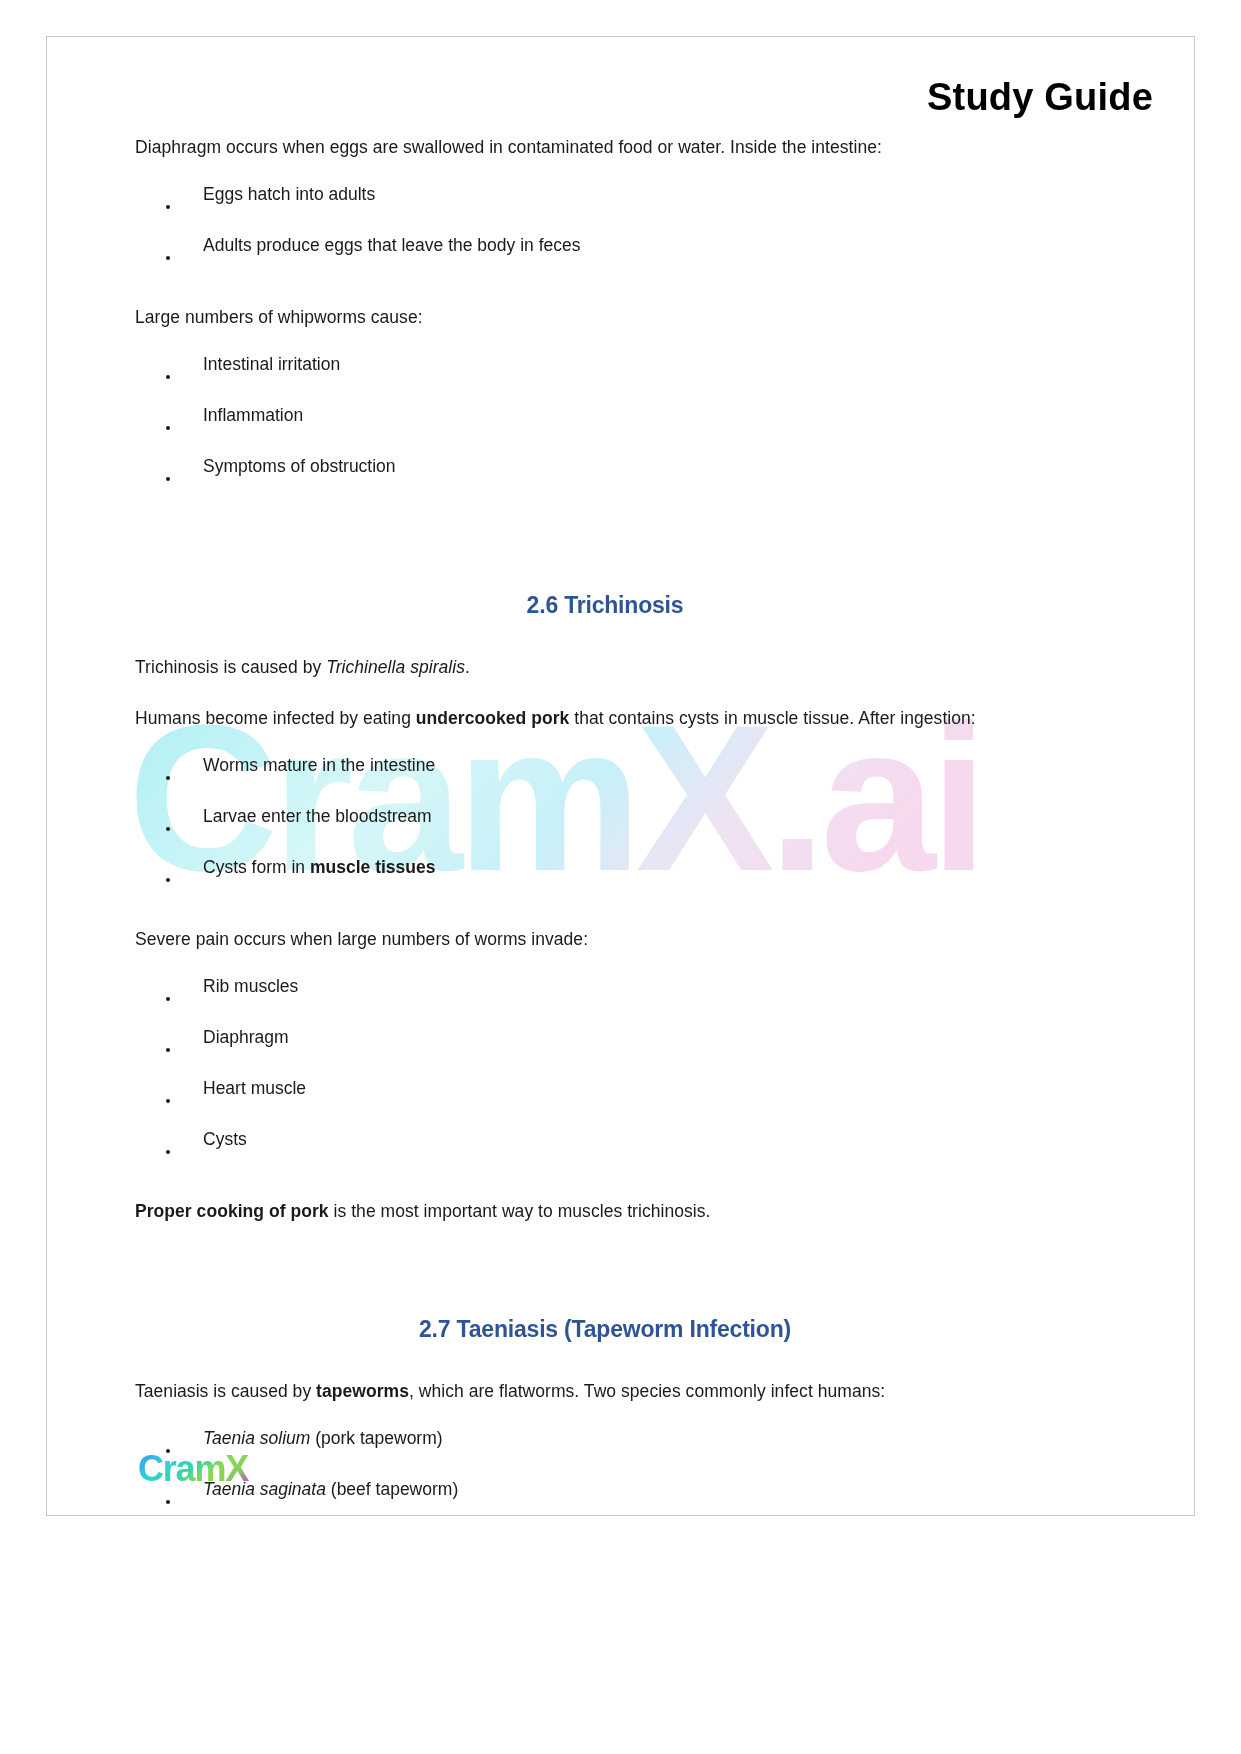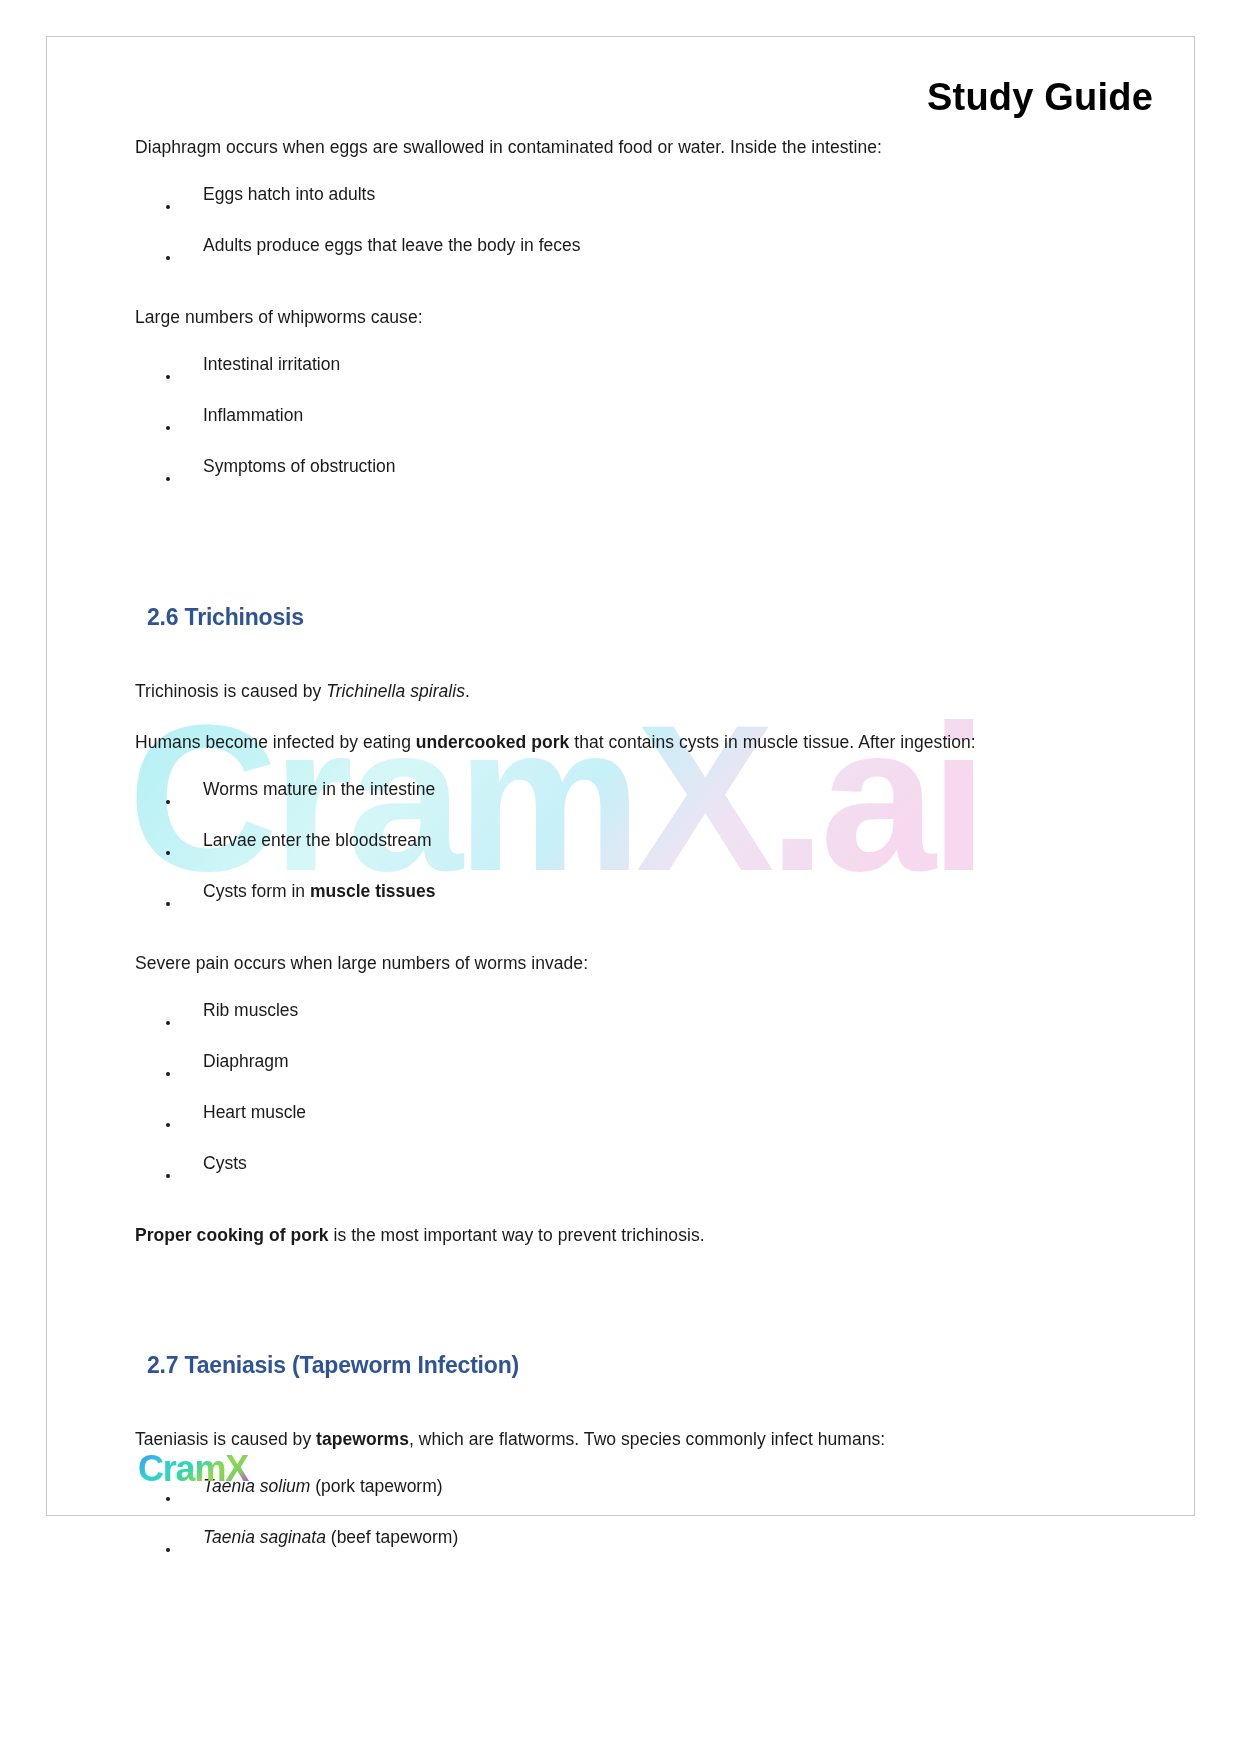--- a/index.html
+++ b/index.html
@@ -99,26 +99,27 @@
     left: 31px;
     top: 50%;
     transform: translateY(-50%);
     width: 4px;
     height: 4px;
     background: #1a1a1a;
     border-radius: 50%;
   }
 
   h2.section-head {
-    margin: 12px;
+    margin: 0;
     font-size: 23px;
     font-weight: bold;
     color: #2f5496;
     letter-spacing: -0.2px;
     line-height: 30px;
+    text-align: center;
   }
 
   em.sci { font-style: italic; }
   strong.key { font-weight: bold; }
 
   
   .logo {
     position: absolute;
     left: 138px;
     top: 1448px;
@@ -246,21 +247,21 @@
         </li>
         <li>
           <span class="dot"></span>
           <span>Cysts</span>
         </li>
       </ul>
 
       <div class="spacer-sm"></div>
 
       <p class="para">
-        <strong class="key">Proper cooking of pork</strong><span> is the most important way to prevent trichinosis.</span>
+        <strong class="key">Proper cooking of pork</strong><span> is the most important way to muscles trichinosis.</span>
       </p>
 
       <div class="spacer-xl"></div>
 
       <h2 class="section-head">2.7 Taeniasis (Tapeworm Infection)</h2>
 
       <div class="spacer-md"></div>
 
       <p class="para">
         <span>Taeniasis is caused by </span><strong class="key">tapeworms</strong><span>, which are flatworms. Two species commonly infect humans:</span>

